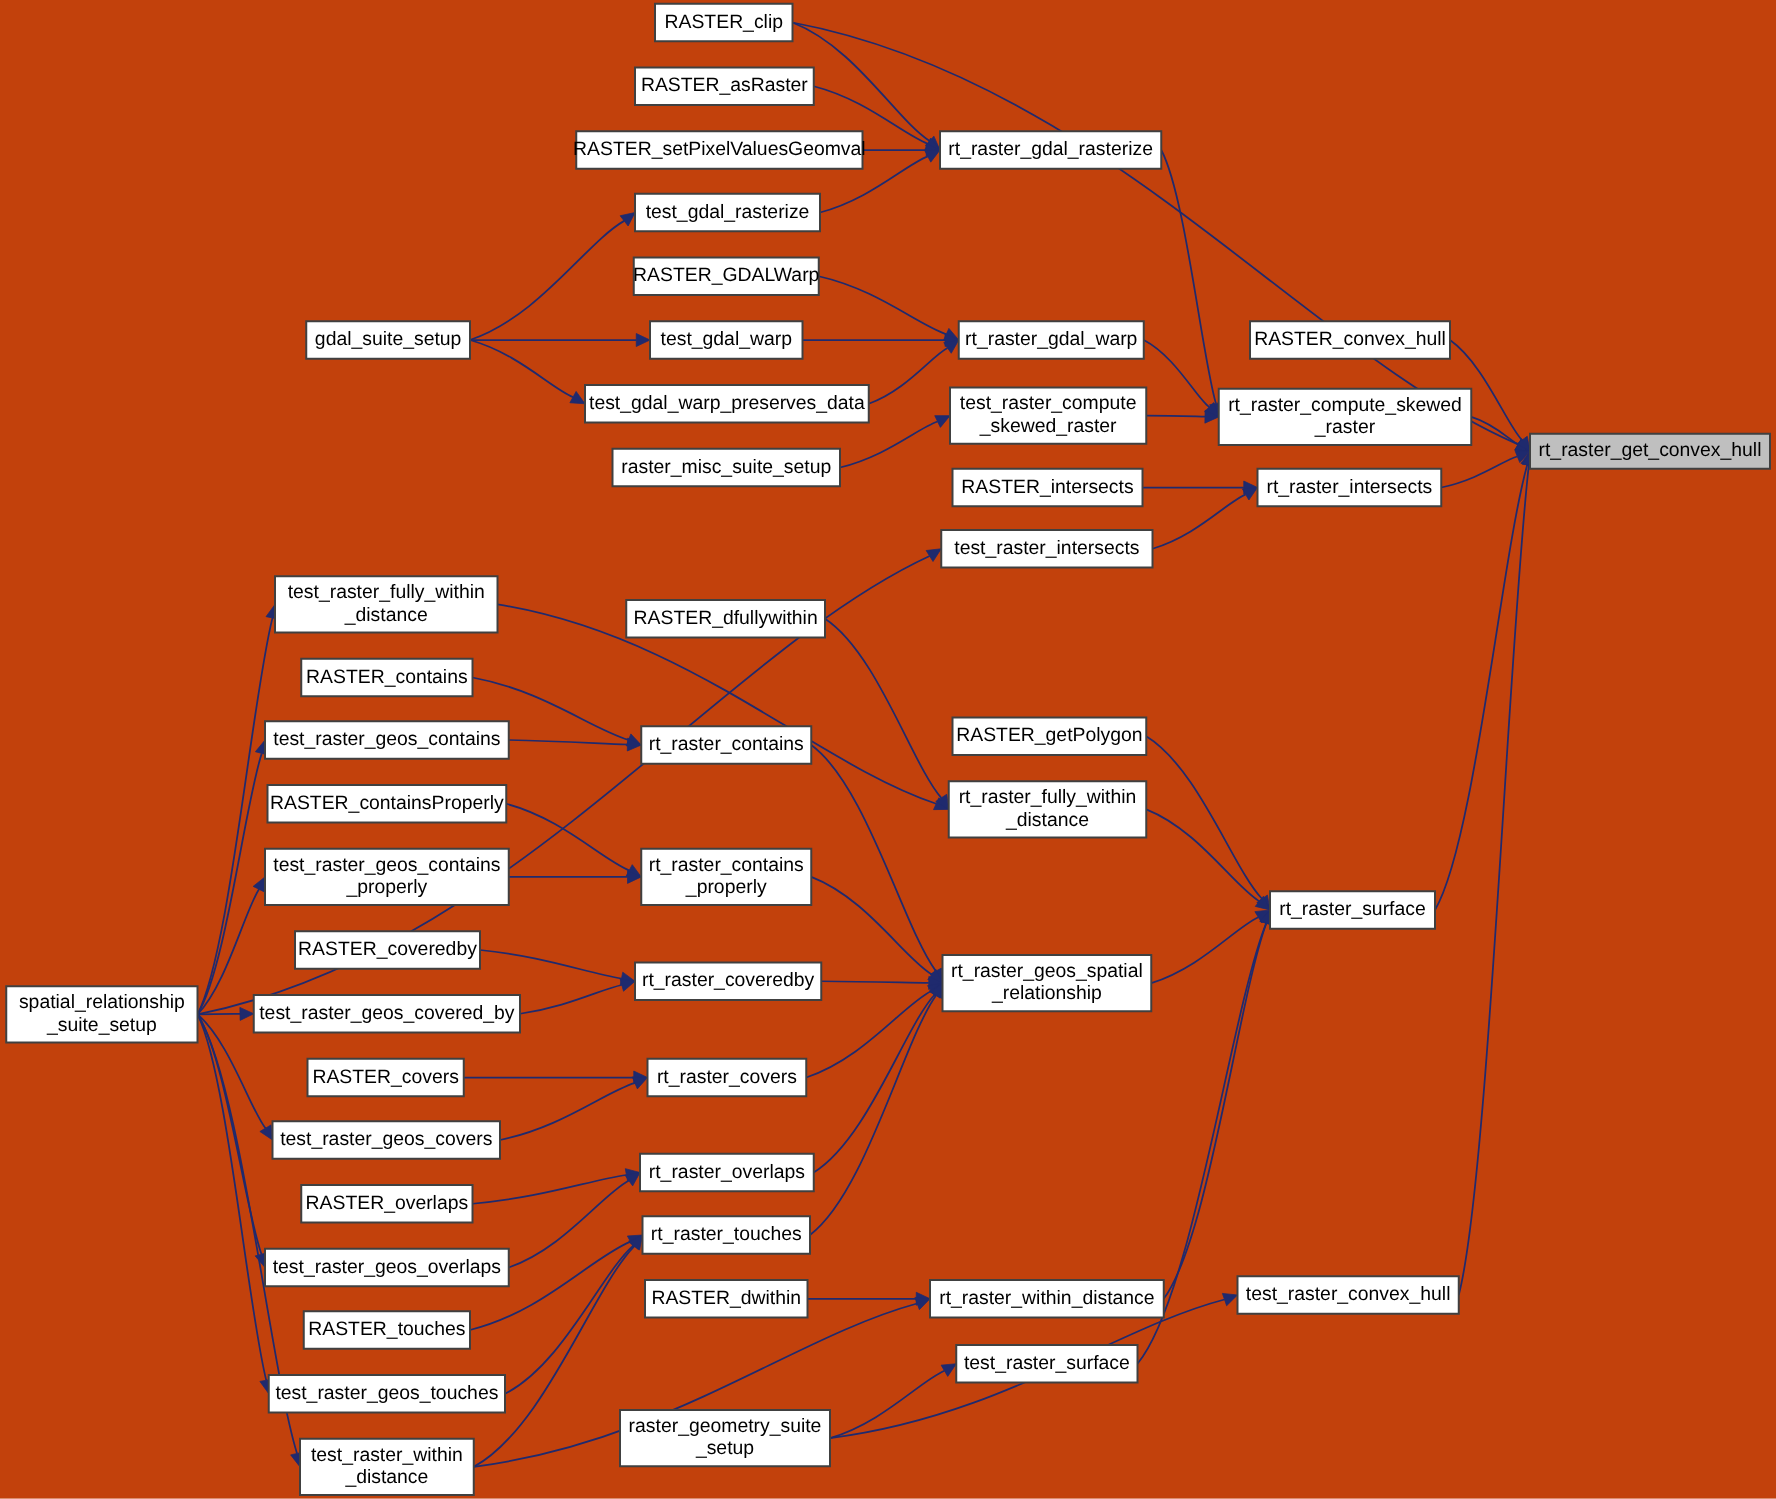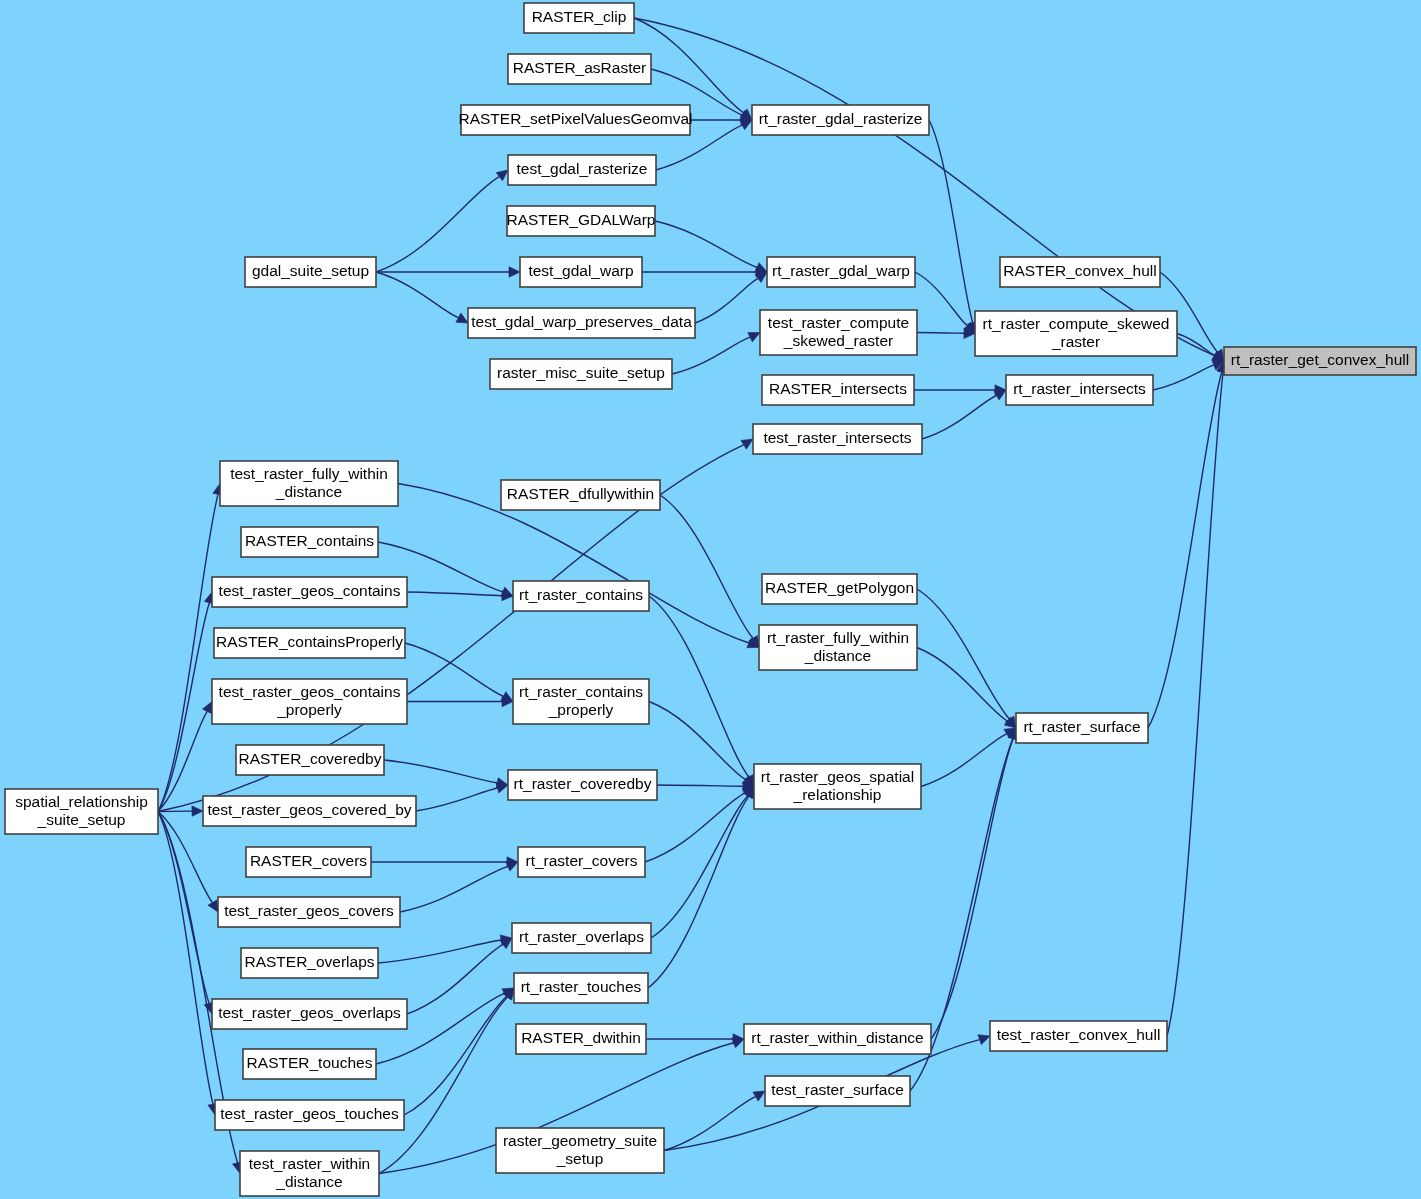--- a/index.html
+++ b/index.html
@@ -4,21 +4,21 @@
 <style>
   html, body {
     margin: 0;
     padding: 0;
     background: #ffffff;
   }
   #graph-root {
     position: relative;
     width: 1421px;
     height: 1199px;
-    background: #7dd3fc;
+    background: #c2410c;
     font-family: "Liberation Sans", sans-serif;
   }
   svg#callgraph {
     display: block;
     width: 1421px;
     height: 1199px;
   }
   .node-box {
     fill: #ffffff;
     stroke: #404040;

